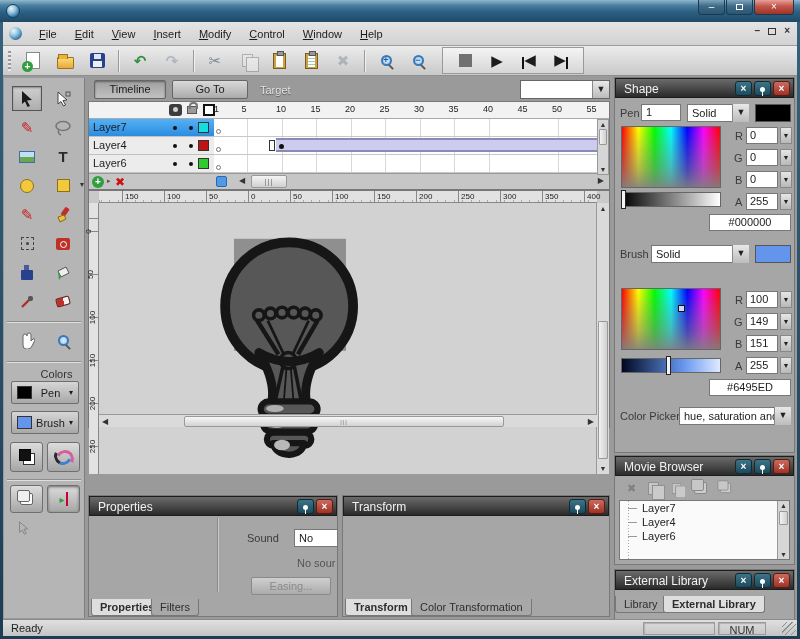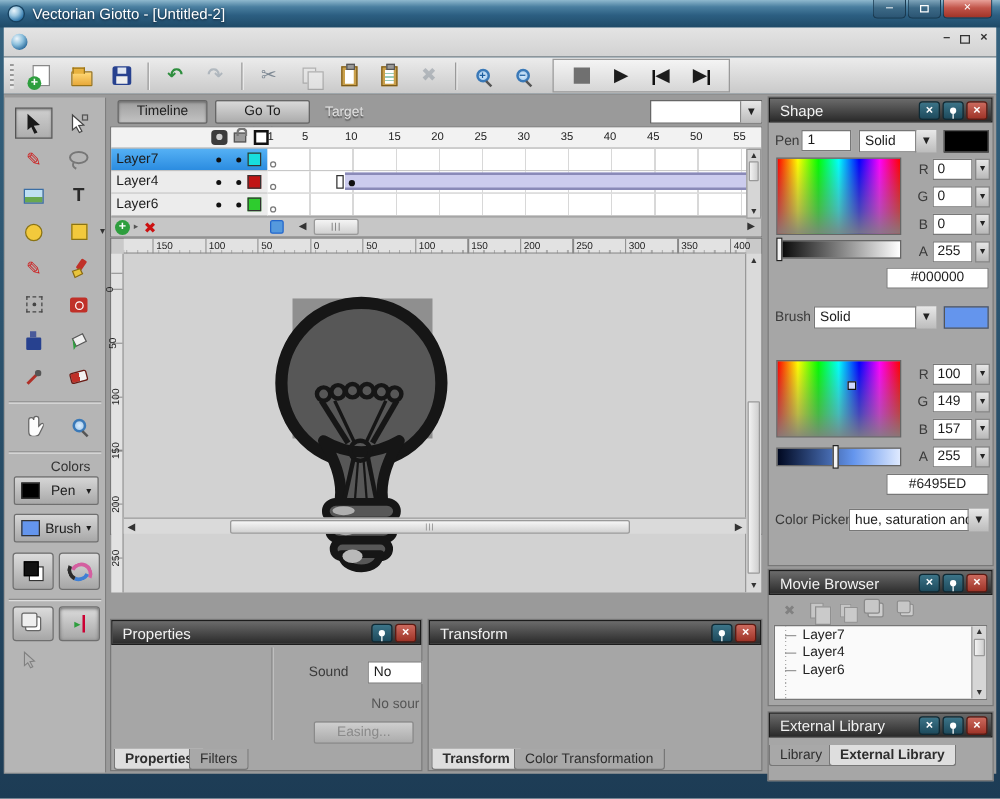--- a/index.html
+++ b/index.html
@@ -272,30 +272,39 @@
   .wm-green { color:#a3c944; }
   .wm-gray { color:#6e6e6c; }
 </style>
 </head>
 <body>
 
 <div id="win">
 
   <div class="abs titlebar">
     <span class="app-logo"></span>
-    <span class="title-text">Vectorian Giotto - [Untitled-2]</span>
     <span class="win-btns">
       <span class="win-btn">–</span>
       <span class="win-btn"><span class="box-glyph"></span></span>
       <span class="win-btn close">×</span>
     </span>
   </div>
 
   <div class="abs menubar">
     <span class="menu-logo"></span>
+    <span id="menu-items" style="display:flex;">
+        <span class="menu-item"><u>F</u>ile</span>
+        <span class="menu-item"><u>E</u>dit</span>
+        <span class="menu-item"><u>V</u>iew</span>
+        <span class="menu-item"><u>I</u>nsert</span>
+        <span class="menu-item"><u>M</u>odify</span>
+        <span class="menu-item"><u>C</u>ontrol</span>
+        <span class="menu-item"><u>W</u>indow</span>
+        <span class="menu-item"><u>H</u>elp</span>
+      </span>
   </div>
   <div class="mdi-ctrls">
     <span>–</span>
     <span><span class="mdi-box"></span></span>
     <span>×</span>
   </div>
 
   <div class="abs toolbar">
     <span class="tb-grip"></span>
     <span class="tb-btn">
@@ -682,21 +691,21 @@
         <span class="val">100</span>
         <span class="btn">▼</span>
       </div>
     <span class="f-label" style="left:119px;top:238px;">G</span>
     <div class="spin" style="left:131px;top:235px;">
         <span class="val">149</span>
         <span class="btn">▼</span>
       </div>
     <span class="f-label" style="left:120px;top:260px;">B</span>
     <div class="spin" style="left:131px;top:257px;">
-        <span class="val">157</span>
+        <span class="val">151</span>
         <span class="btn">▼</span>
       </div>
     <span class="f-label" style="left:120px;top:282px;">A</span>
     <div class="spin" style="left:131px;top:279px;">
         <span class="val">255</span>
         <span class="btn">▼</span>
       </div>
     <span class="f-input" style="left:94px;top:301px;width:82px;text-align:center;">#6495ED</span>
 
     <span class="f-label" style="left:5px;top:332px;">Color Picker</span>
@@ -741,15 +750,21 @@
       <span class="pt-btns">
         <span class="pt-btn">×</span>
         <span class="pt-btn"><span class="pt-pin"></span></span>
         <span class="pt-btn close">×</span>
       </span>
     </div>
     <span class="tab" style="left:0;top:26px;">Library</span>
     <span class="tab active" style="left:48px;top:26px;">External Library</span>
   </div>
 
+  <div class="abs statusbar">
+    <span style="position:absolute;left:8px;top:2px;color:#222;">Ready</span>
+    <span class="sb-pane" style="left:640px;width:72px;"></span>
+    <span class="sb-pane" style="left:715px;width:48px;">NUM</span>
+    <span class="sb-grip"></span>
+  </div>
 
 
 </div>
 
 </body></html>

